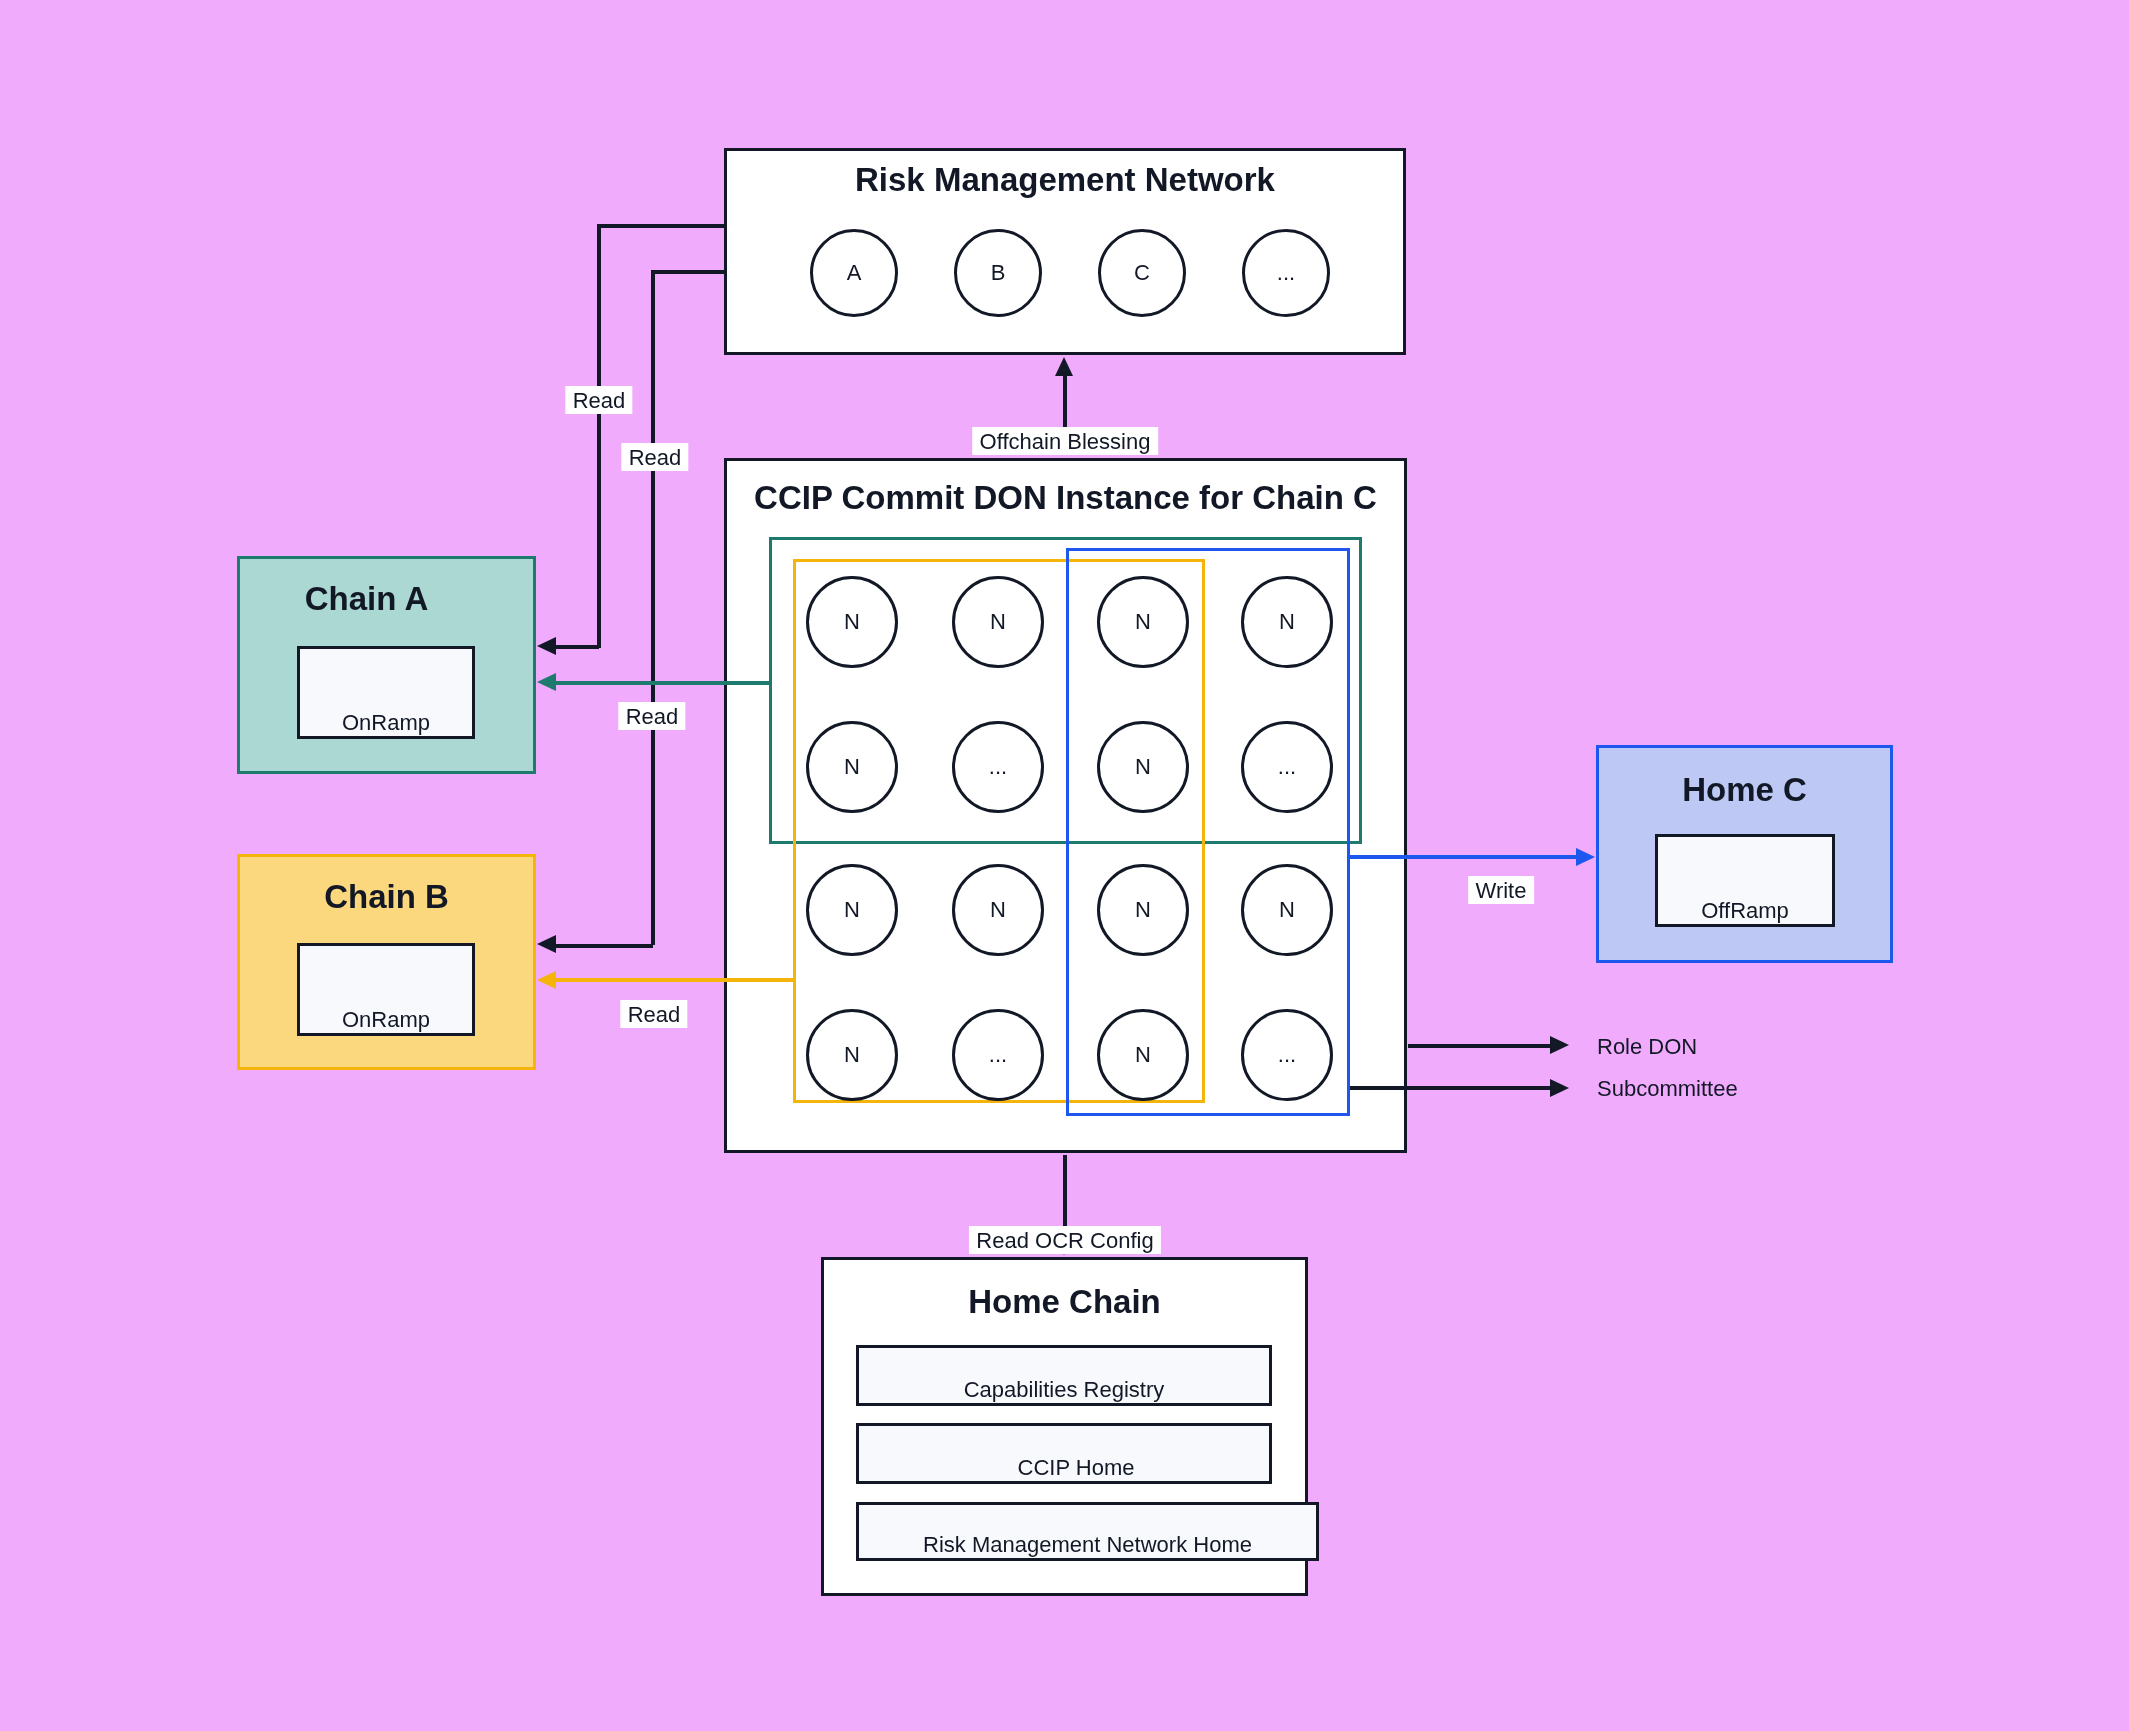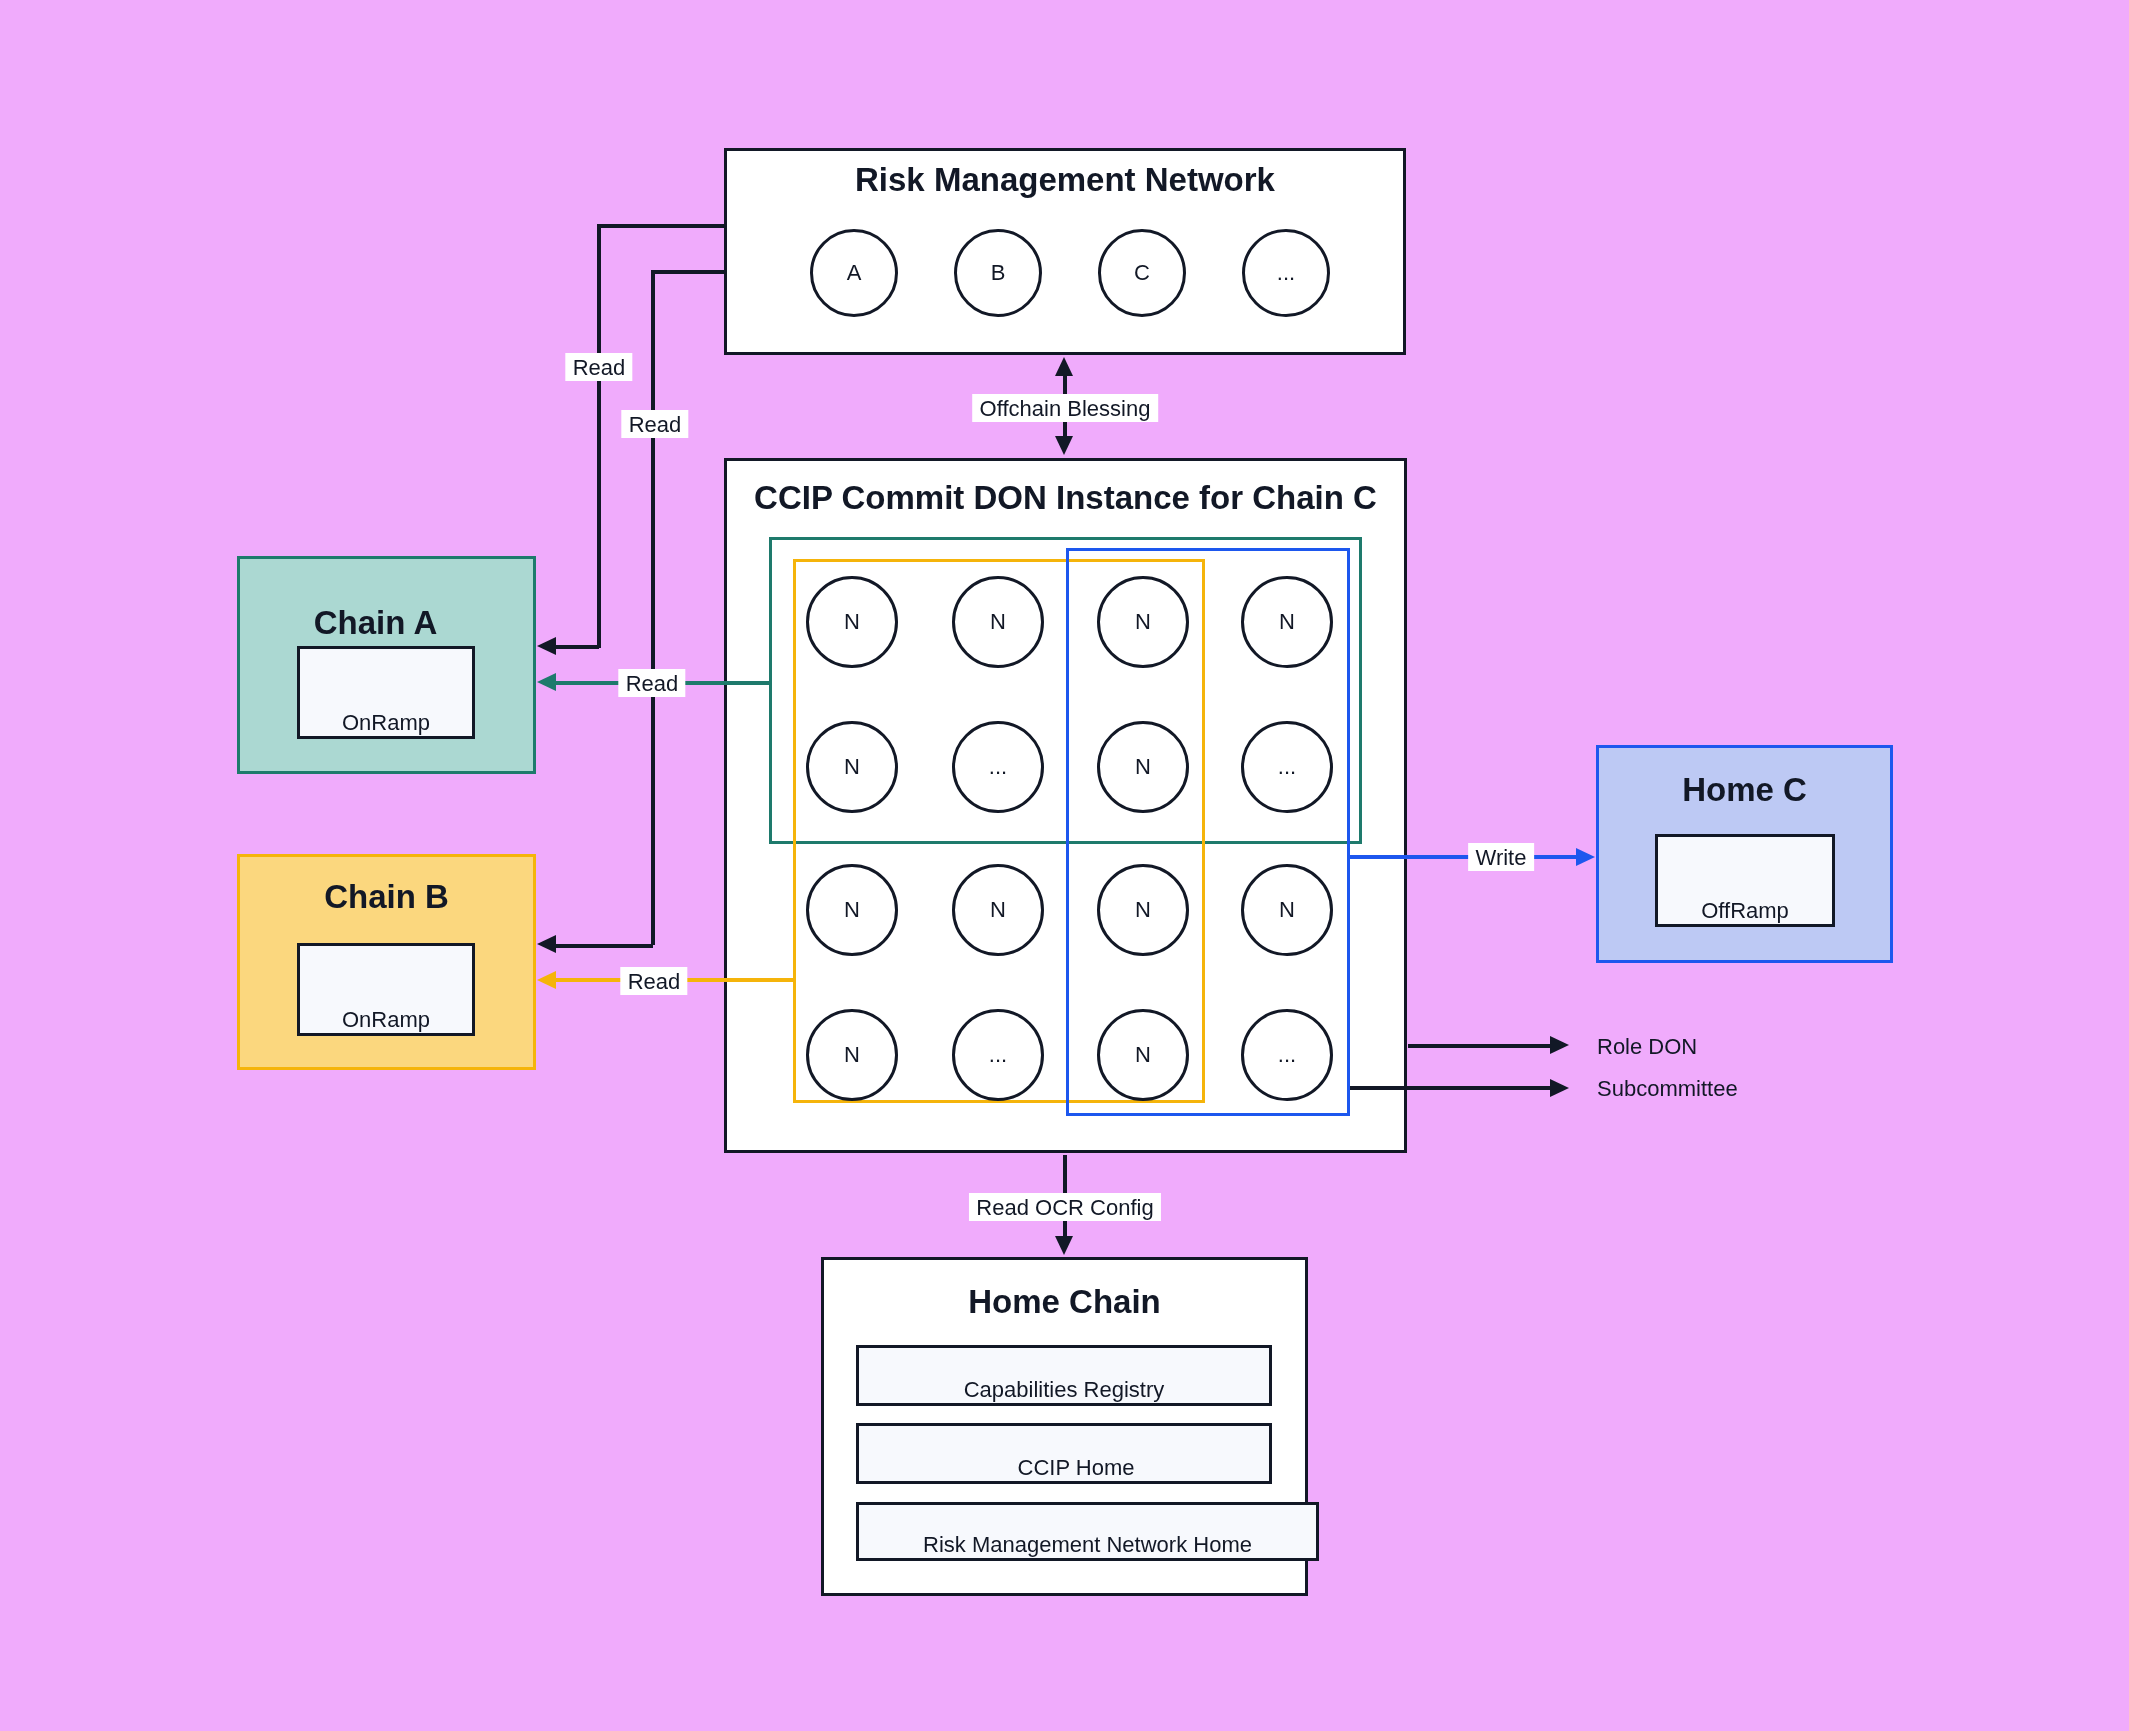--- a/index.html
+++ b/index.html
@@ -17,21 +17,21 @@
     position:relative;width:2129px;height:1731px;background:#f0abfc;
     font-family:"Liberation Sans", sans-serif;color:var(--navy);overflow:hidden;
   }
   .box{position:absolute;box-sizing:border-box;border:3px solid var(--navy);background:#fff;}
   .crect{position:absolute;box-sizing:border-box;background:transparent;}
   .title{position:absolute;font-weight:700;font-size:33px;line-height:33px;text-align:center;color:var(--navy);}
   .circle{position:absolute;box-sizing:border-box;border:3px solid var(--navy);border-radius:50%;background:#fff;
           display:flex;align-items:center;justify-content:center;font-size:22px;color:var(--navy);}
   .hline,.vline{position:absolute;background:var(--navy);}
   .lbl{position:absolute;font-size:22px;line-height:25px;color:var(--navy);background:#fff;padding:1.5px 7.4px;
-       transform:translate(-50%,-50%);white-space:nowrap;}
+       transform:translate(-50%,-50%);white-space:nowrap;margin-top:33px;}
   .lbl-plain{position:absolute;font-size:22px;line-height:25px;color:var(--navy);transform:translateY(-50%);white-space:nowrap;}
   .arrow{position:absolute;width:0;height:0;}
   .cell{position:absolute;box-sizing:border-box;border:3px solid var(--navy);background:var(--panel);
         display:flex;align-items:flex-end;justify-content:center;font-size:22px;color:var(--navy);text-align:center;}
 </style>
 </head>
 <body>
 
 <div id="canvas">
 
@@ -108,21 +108,21 @@
       <span>...</span>
     </div>
   <div class="circle" style="left:1097px;top:1009px;width:92px;height:92px;">
       <span>N</span>
     </div>
   <div class="circle" style="left:1241px;top:1009px;width:92px;height:92px;">
       <span>...</span>
     </div>
 
   <div class="box" style="left:237px;top:556px;width:299px;height:218px;border:3.7px solid var(--teal);background:var(--teal-fill);"></div>
-  <div class="title" style="left:240px;top:582px;width:271px;margin-top:24px;">Chain A</div>
+  <div class="title" style="left:231px;top:582px;width:271px;">Chain A</div>
   <div class="cell" style="left:297px;top:646px;width:178px;height:93px;">
       <span>OnRamp</span>
     </div>
 
   <div class="box" style="left:237px;top:854px;width:299px;height:216px;border:3.7px solid var(--yellow);background:var(--yellow-fill);"></div>
   <div class="title" style="left:237px;top:880px;width:299px;">Chain B</div>
   <div class="cell" style="left:297px;top:943px;width:178px;height:93px;">
       <span>OnRamp</span>
     </div>
 

